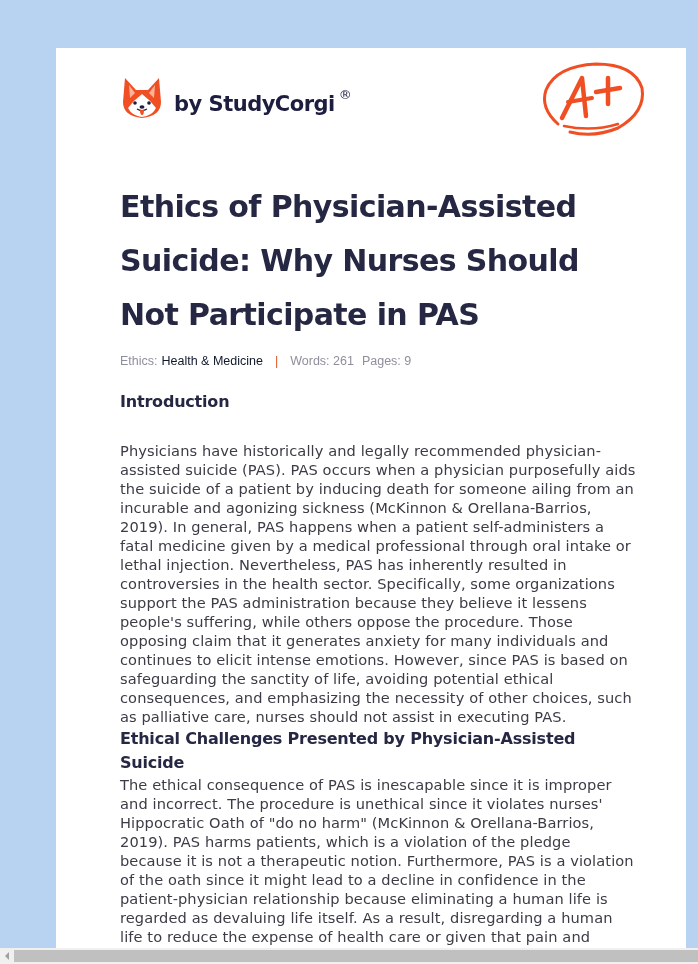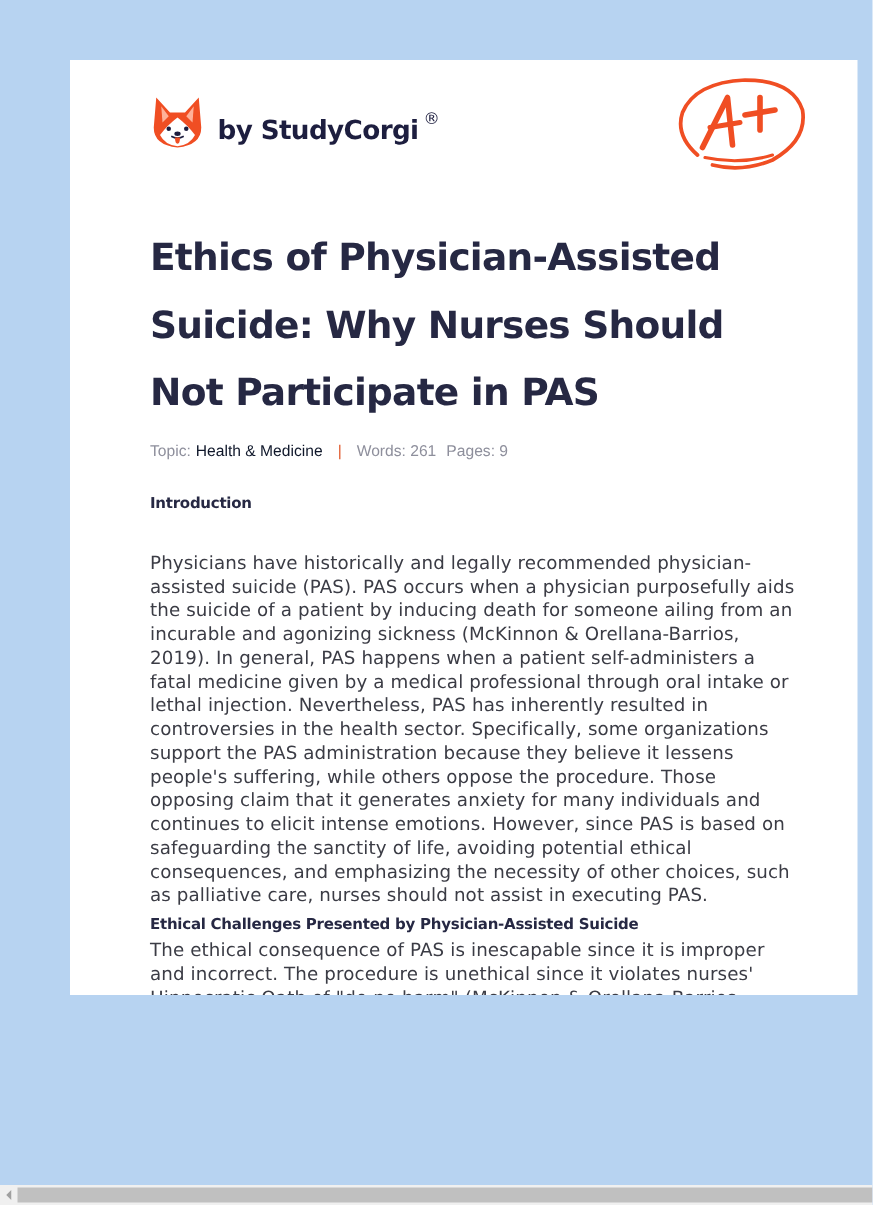--- a/index.html
+++ b/index.html
@@ -5,21 +5,21 @@
   * { box-sizing: border-box; margin: 0; padding: 0; }
   html, body { width: 698px; height: 964px; overflow: hidden; }
   body {
     background: #b7d3f1;
     font-family: "DejaVu Sans", sans-serif;
     position: relative;
   }
   .page {
     position: absolute;
     left: 56px; top: 48px;
-    width: 630px; height: 748px;
+    width: 630px; height: 900px;
     background: #ffffff;
     overflow: hidden;
   }
   .header {
     position: absolute; left: 0; top: 0; width: 100%; height: 110px;
   }
   .logo {
     position: absolute; left: 66px; top: 28px;
     display: flex; align-items: center;
   }
@@ -59,21 +59,21 @@
     color: #8e8f9c;
     display: flex; align-items: center;
     font-family: "Liberation Sans", sans-serif;
   }
   .meta .topic-value { color: #0f172a; margin-left: 4px; }
   .meta .sep { color: #e0582b; margin: 0 12px; }
   .meta .gap { margin-left: 8px; }
   h2 {
     font-family: "DejaVu Sans", sans-serif;
     font-weight: bold;
-    font-size: 12px;
+    font-size: 16px;
     color: #262843;
     line-height: 24px;
     letter-spacing: -0.2px;
   }
   .intro-h { margin-top: 22px; }
   p.body {
     font-family: "DejaVu Sans", sans-serif;
     font-size: 14.6px;
     line-height: 19px;
     color: #3b3c45;
@@ -123,21 +123,21 @@
       <path d="M30 44 L54 40" stroke="#f04e23" stroke-width="4" fill="none" stroke-linecap="round"></path>
       <path d="M58 34 L82 30" stroke="#f04e23" stroke-width="4.5" fill="none" stroke-linecap="round"></path>
       <path d="M70 20 L70 46" stroke="#f04e23" stroke-width="4.5" fill="none" stroke-linecap="round"></path>
     </svg>
   </div>
 
   <div class="content">
     <h1 class="title">Ethics of Physician-Assisted Suicide: Why Nurses Should Not Participate in PAS</h1>
 
     <div class="meta">
-      <span>Topic:</span>
+      <span>Ethics:</span>
       <span class="topic-value">Health &amp; Medicine</span>
       <span class="sep">|</span>
       <span>Words: 261</span>
       <span class="gap">Pages: 9</span>
     </div>
 
     <h2 class="intro-h">Introduction</h2>
     <p class="body intro-p">Physicians have historically and legally recommended physician-assisted suicide (PAS). PAS occurs when a physician purposefully aids the suicide of a patient by inducing death for someone ailing from an incurable and agonizing sickness (McKinnon &amp; Orellana-Barrios, 2019). In general, PAS happens when a patient self-administers a fatal medicine given by a medical professional through oral intake or lethal injection. Nevertheless, PAS has inherently resulted in controversies in the health sector. Specifically, some organizations support the PAS administration because they believe it lessens people's suffering, while others oppose the procedure. Those opposing claim that it generates anxiety for many individuals and continues to elicit intense emotions. However, since PAS is based on safeguarding the sanctity of life, avoiding potential ethical consequences, and emphasizing the necessity of other choices, such as palliative care, nurses should not assist in executing PAS.</p>
 
     <h2 class="sec2-h">Ethical Challenges Presented by Physician-Assisted Suicide</h2>

